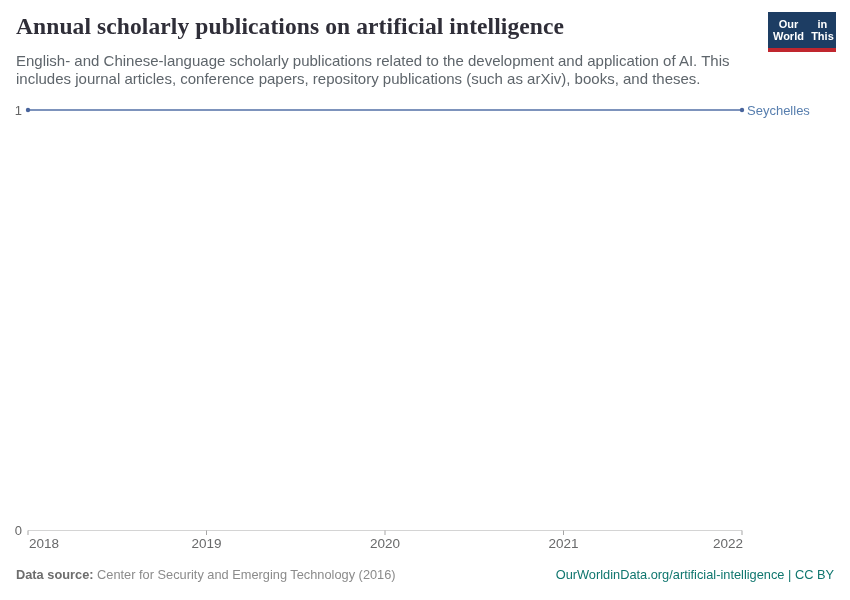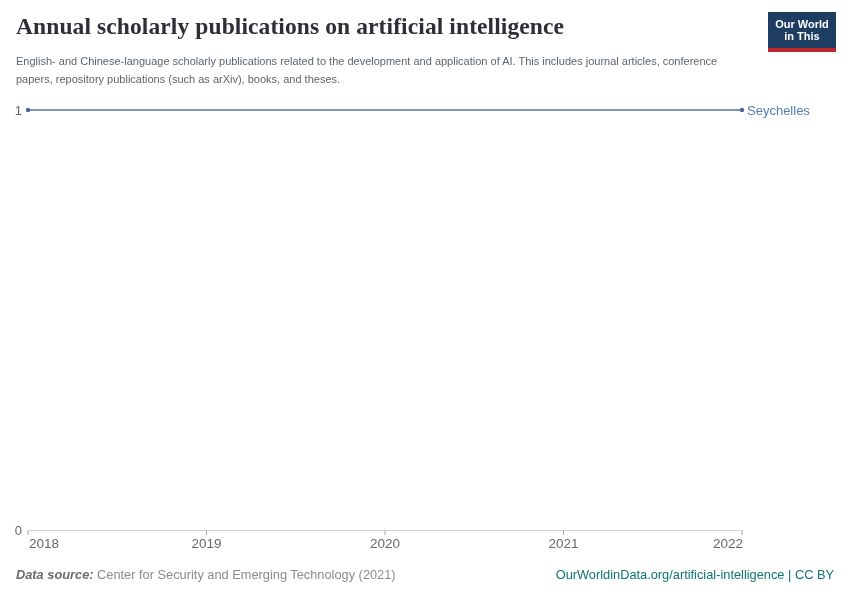--- a/index.html
+++ b/index.html
@@ -20,35 +20,35 @@
     font-weight: 700;
     font-size: 23.5px;
     letter-spacing: 0.1px;
     color: #2f2e38;
     max-width: 740px;
   }
   .chart-subtitle {
     position: absolute;
     left: 16px;
     top: 52px;
-    font-size: 11px;
+    font-size: 15px;
     line-height: 18px;
     color: #5e656b;
     max-width: 726px;
   }
   .owid-logo {
     position: absolute;
     right: 14px;
     top: 12px;
     width: 68px;
     height: 40px;
     background: #1d3d63;
     border-bottom: 4px solid #c0262e;
     display: flex;
-    flex-direction: column;
+    flex-direction: row;
     align-items: center;
     justify-content: center;
     color: #ffffff;
     font-size: 11px;
     font-weight: 700;
     line-height: 12.5px;
     text-align: center;
   }
   svg#chart-svg {
     position: absolute;
@@ -78,21 +78,21 @@
   .page-footer {
     position: absolute;
     left: 16px;
     right: 16px;
     top: 567px;
     display: flex;
     justify-content: space-between;
     font-size: 12.8px;
     color: #8b8b8b;
   }
-  .page-footer .src-label { font-weight: 700; color: #6d6d6d; font-style: italic; }
+  .page-footer .src-label { font-weight: 700; color: #6d6d6d; }
   .page-footer .attribution { color: #0f766e; text-decoration: none; }
 </style>
 </head>
 <body>
 
 <div class="page">
 
   <h1 class="chart-title">Annual scholarly publications on artificial intelligence</h1>
 
   <p class="chart-subtitle">English- and Chinese-language scholarly publications related to the development and application of AI. This includes journal articles, conference papers, repository publications (such as arXiv), books, and theses.</p>
@@ -118,18 +118,18 @@
       <text x="743" y="548" text-anchor="end" class="xtick">2022</text>
       <polyline points="28,110 206.5,110 385,110 563.5,110 742,110" fill="none" stroke="#7d93bc" stroke-width="2" stroke-linecap="round" class="series-line"></polyline>
       <circle cx="28" cy="110" r="2.2" fill="#49659d"></circle>
       <circle cx="742" cy="110" r="2.2" fill="#49659d"></circle>
       <text x="747" y="114.5" fill="#577eae" class="entity-label">Seychelles</text>
     </svg>
 
   <div class="page-footer">
     <div>
       <span class="src-label">Data source:</span>
-      <span>Center for Security and Emerging Technology (2021)</span>
+      <span>Center for Security and Emerging Technology (2016)</span>
     </div>
     <a class="attribution" href="#">OurWorldinData.org/artificial-intelligence | CC BY</a>
   </div>
 
 </div>
 
 </body></html>

